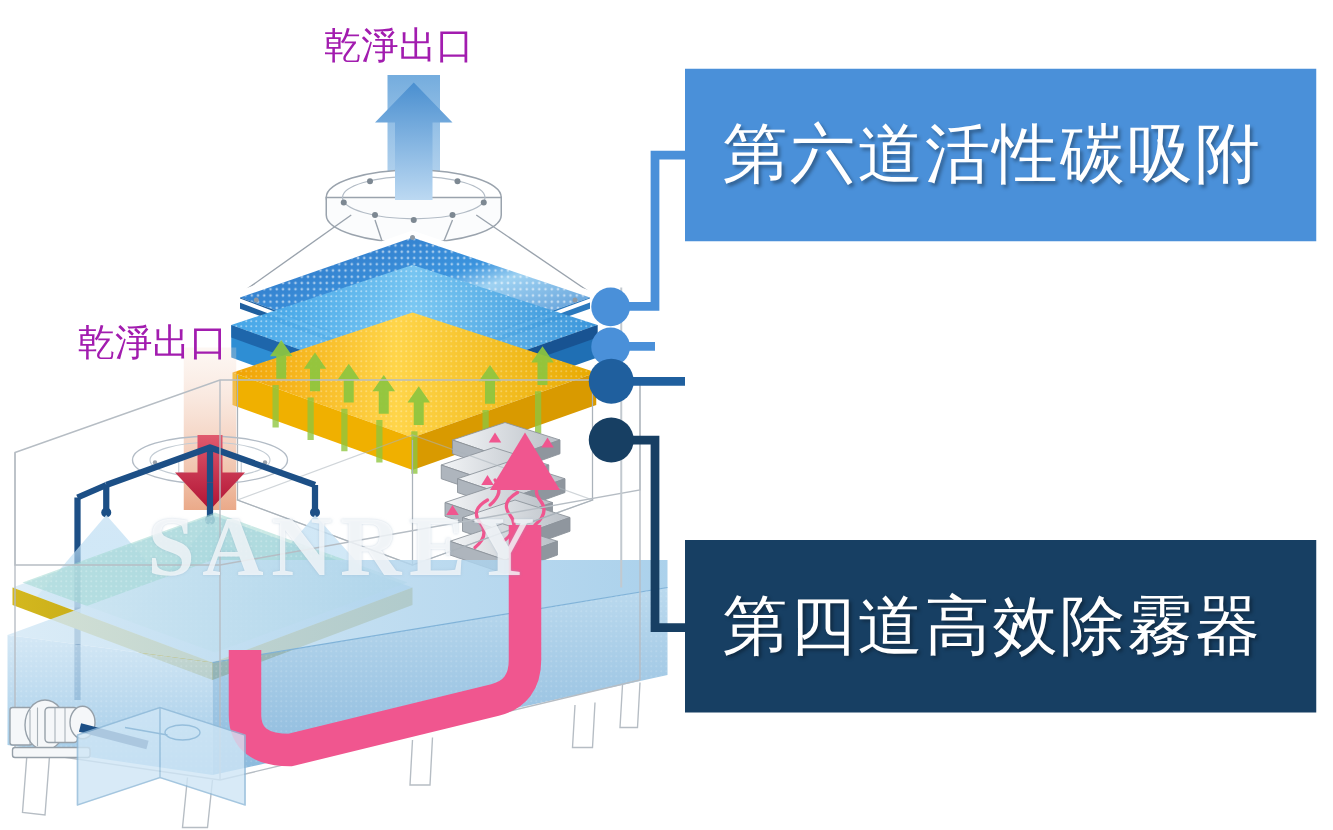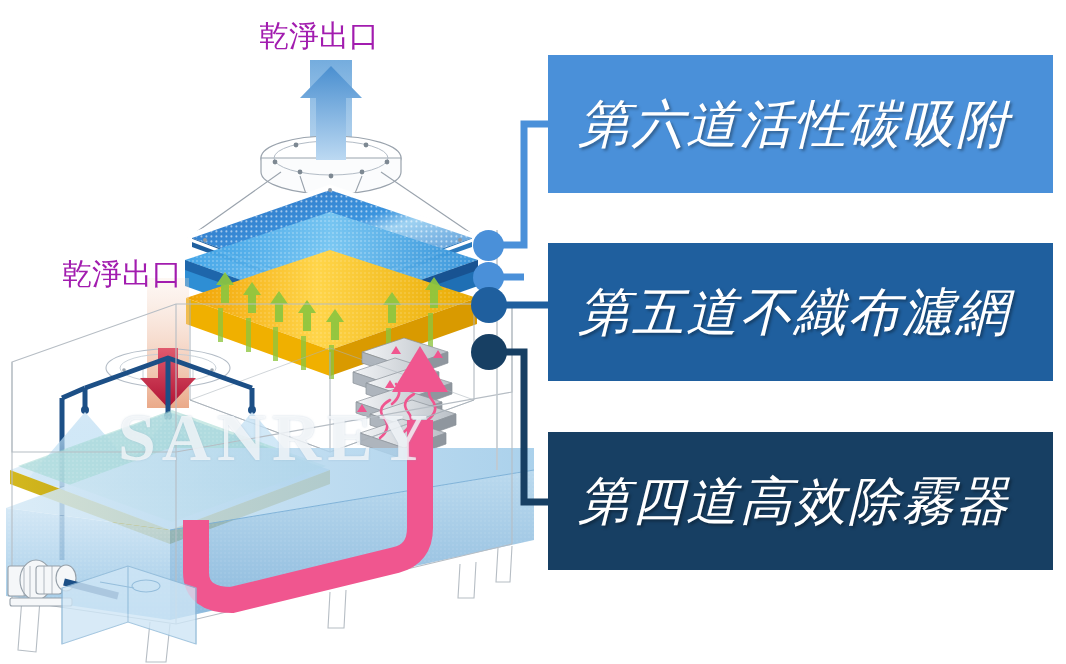--- a/index.html
+++ b/index.html
@@ -12,21 +12,20 @@
   
   .label-box{
     position:absolute;display:flex;align-items:center;
     box-sizing:border-box;padding-left:30px;
   }
   .label-box span{
     color:#ffffff;font-size:52px;letter-spacing:2px;line-height:1;
     white-space:nowrap;
     text-shadow:2px 2px 3px rgba(0,0,0,.35);
     font-family:"DejaVu Sans","Liberation Sans",sans-serif;
-    font-style:italic;
   }
   #lbl0{left:548px;top:55px;width:505px;height:138px;}
   #lbl1{left:548px;top:243px;width:505px;height:138px;}
   #lbl2{left:548px;top:432px;width:505px;height:138px;}
 
   
   .dot{position:absolute;border-radius:50%;}
 
   
   .plain-label{
@@ -380,20 +379,17 @@
   </svg>
 
   <div class="dot" style="left:473px;top:230px;width:31px;height:31px;background:#4a90d9;"></div>
   <div class="dot" style="left:473px;top:262px;width:31px;height:31px;background:#4a90d9;"></div>
   <div class="dot" style="left:471px;top:287px;width:36px;height:36px;background:#1f5f9e;"></div>
   <div class="dot" style="left:471px;top:334px;width:36px;height:36px;background:#173f63;"></div>
 
   <div class="label-box" id="lbl0" style="background: rgb(74, 144, 217);">
     <span>第六道活性碳吸附</span>
   </div>
-  <div class="label-box" id="lbl1" style="background: rgb(31, 95, 158);">
-    <span>第五道不織布濾網</span>
-  </div>
   <div class="label-box" id="lbl2" style="background: rgb(23, 63, 99);">
     <span>第四道高效除霧器</span>
   </div>
 
 </div>
 
 </body></html>

